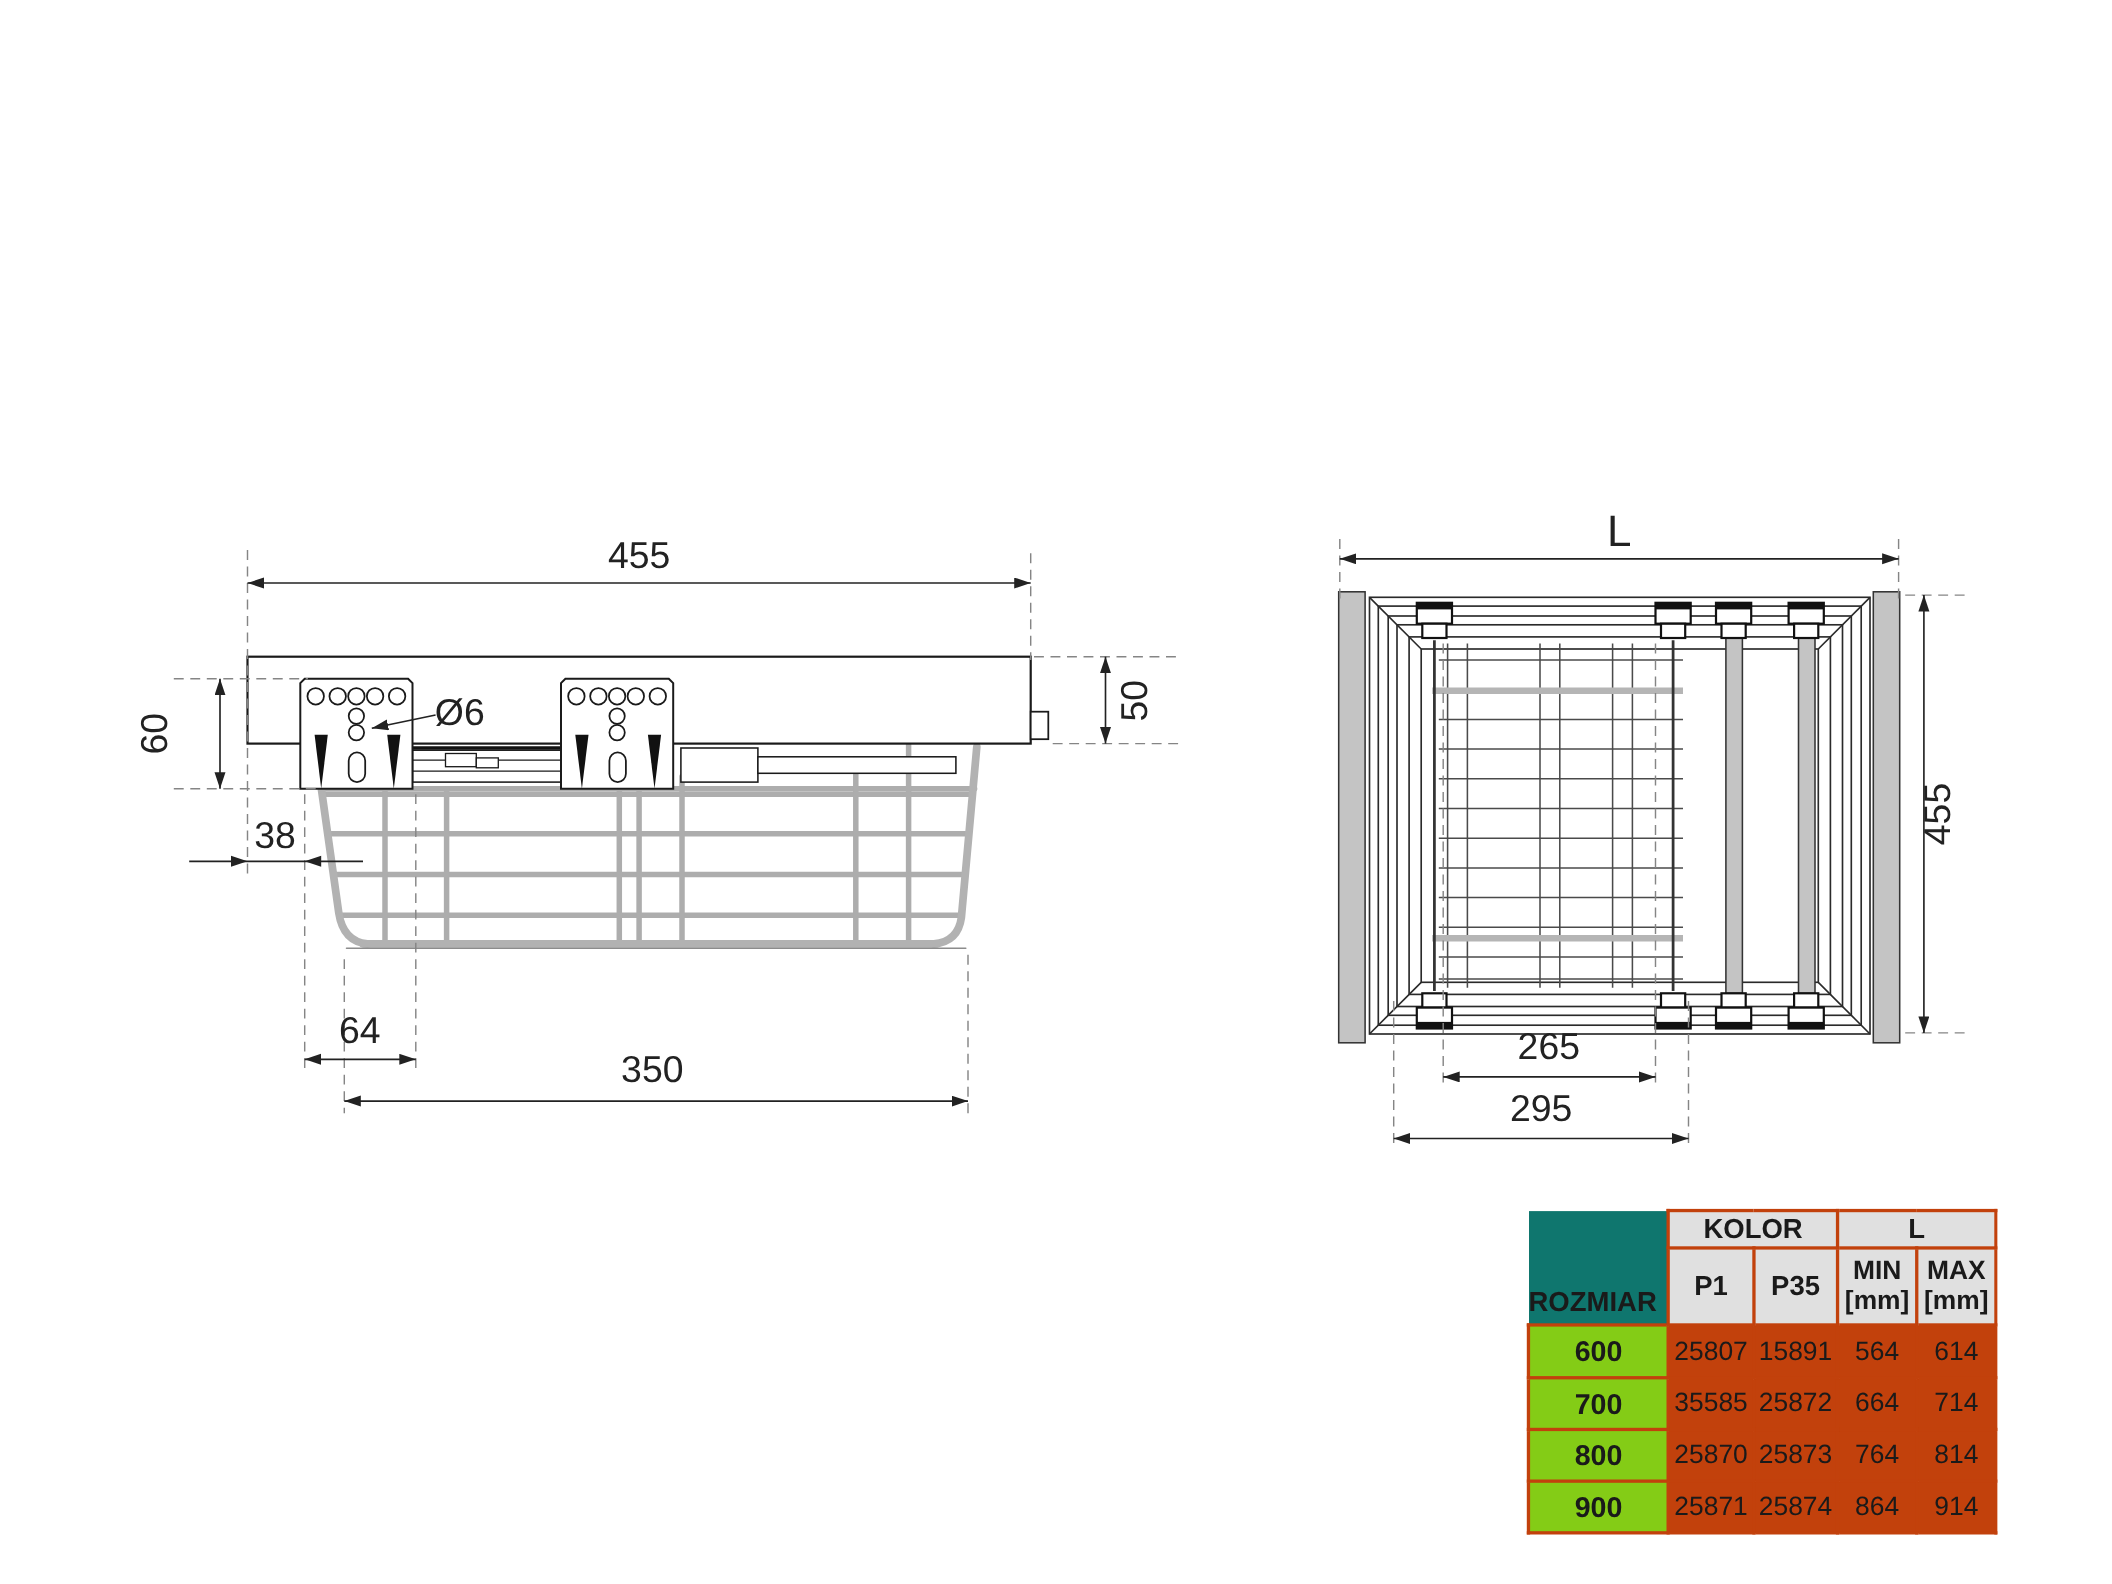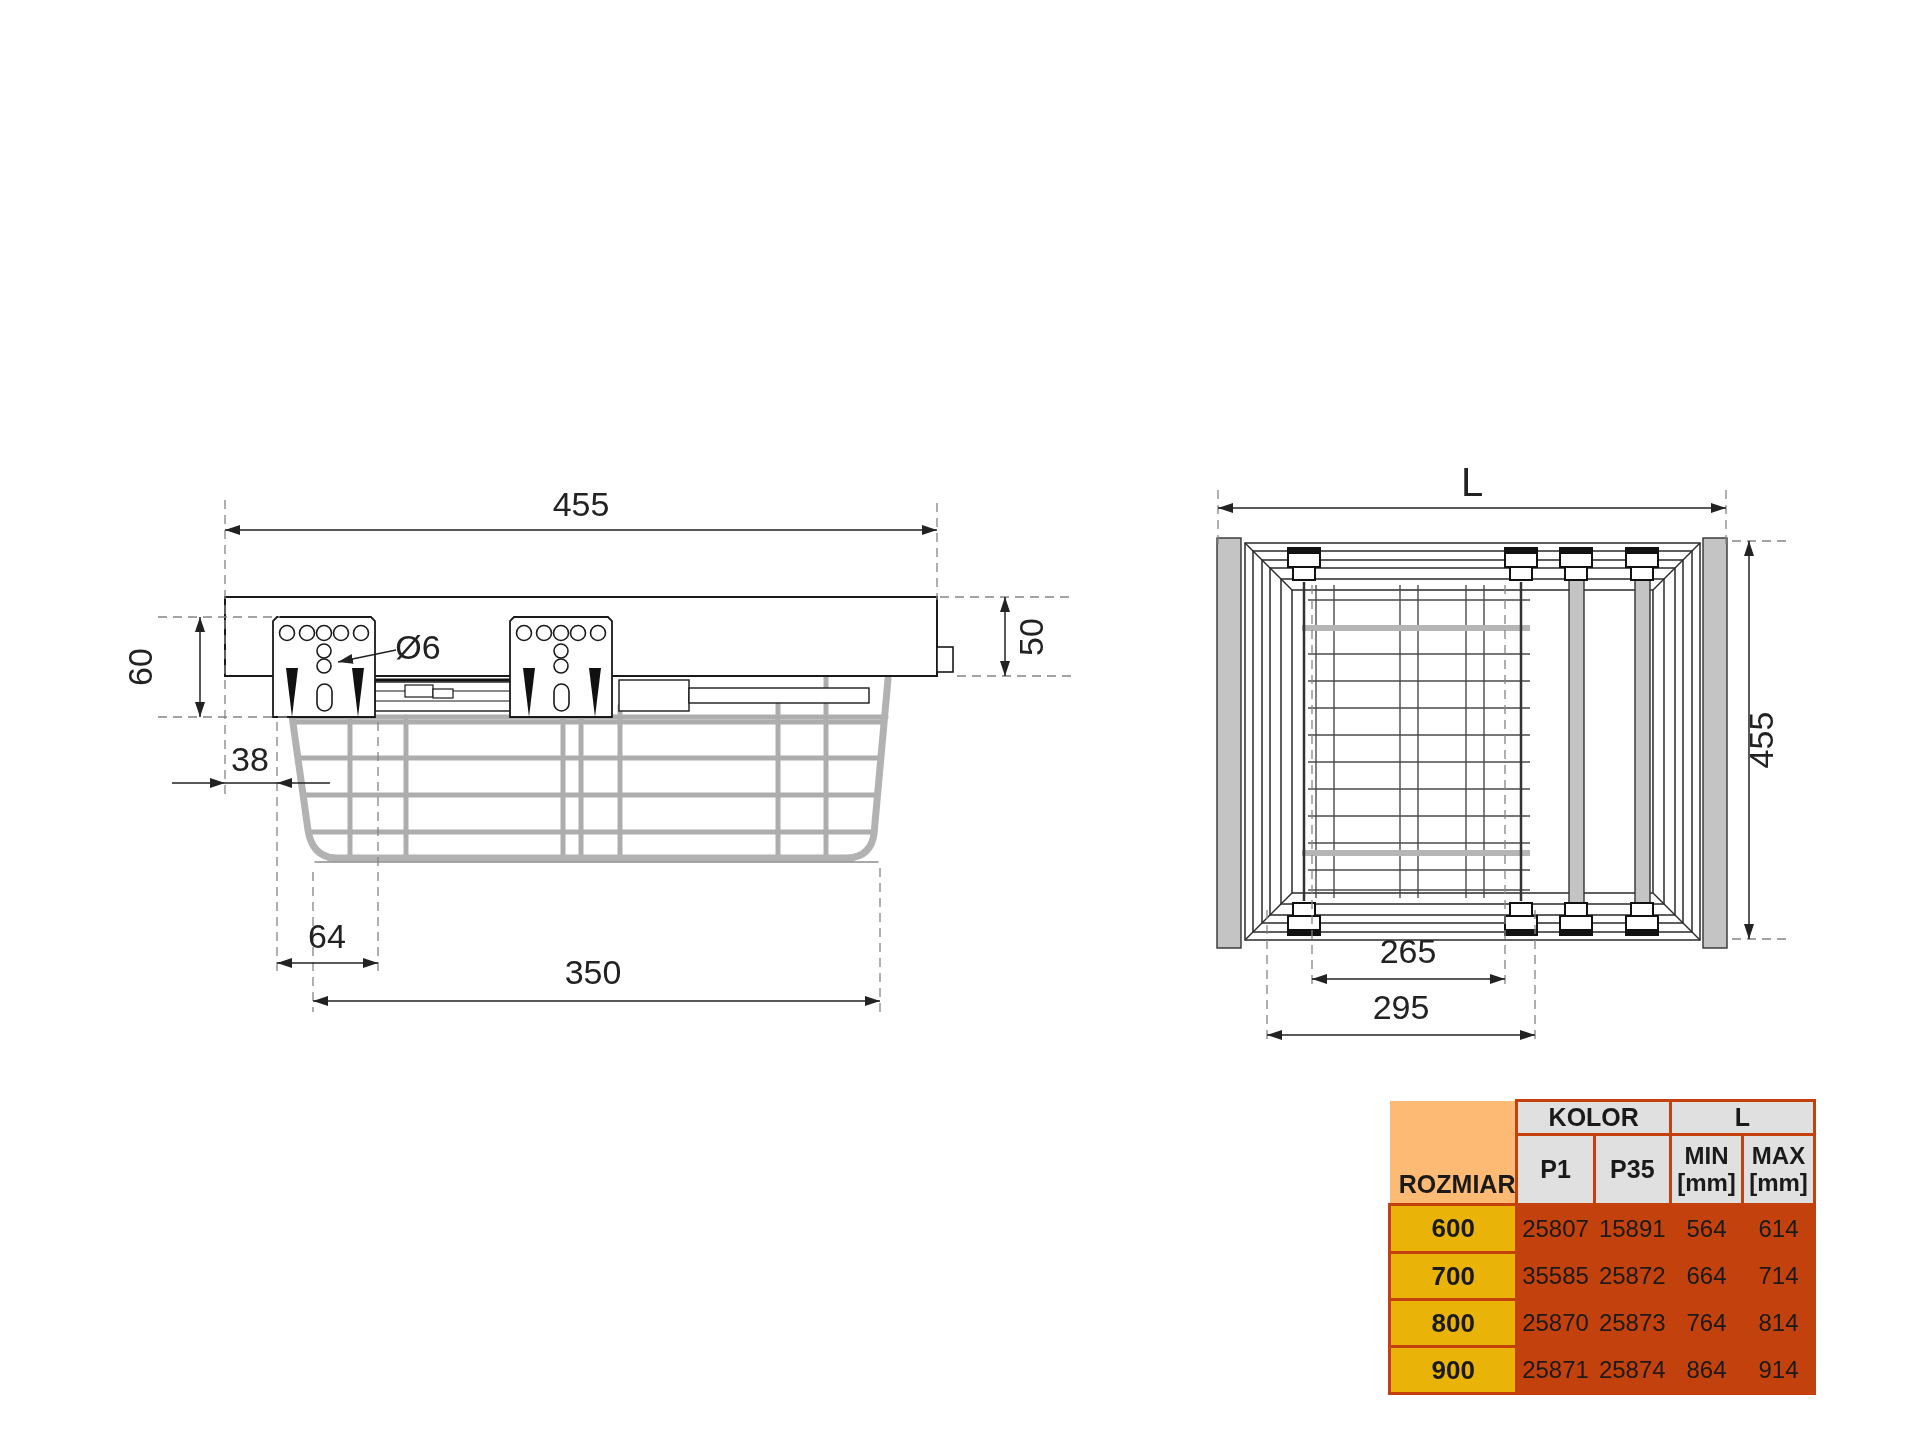--- a/index.html
+++ b/index.html
@@ -12,24 +12,24 @@
   .dash{stroke:#858585;stroke-width:1.3;fill:none;stroke-dasharray:9 6;}
   .edge{stroke:#1a1a1a;fill:#ffffff;}
   .wire{stroke:#adadad;stroke-width:5;fill:none;stroke-linecap:round;}
   .wireplan{stroke:#4a4a4a;stroke-width:1.4;fill:none;}
   .band{stroke:#b5b5b5;stroke-width:6;fill:none;}
   .frameln{stroke:#2a2a2a;stroke-width:1.5;fill:none;}
   .greyfill{fill:#c4c4c4;stroke:#333;stroke-width:1.4;}
 
   .spec-table{position:absolute;left:1388px;top:1099px;border-collapse:collapse;color:#1a1a1a;}
   .spec-table td{border:3px solid #c2410c;text-align:center;vertical-align:middle;padding:0;}
-  .spec-table td.blank{border:none;background:#fdba74;vertical-align:bottom;text-align:right;}
+  .spec-table td.blank{border:none;background:#0f766e;vertical-align:bottom;text-align:left;}
   .hdr{background:#e0e0e0;font-weight:bold;font-size:25px;}
   .hdr2{background:#e0e0e0;font-weight:bold;font-size:24px;line-height:1.1;}
-  .sizec{background:#eab308;font-weight:bold;font-size:26px;}
+  .sizec{background:#84cc16;font-weight:bold;font-size:26px;}
   .datac{background:#c2410c;font-size:24px;}
   .rozlbl{font-weight:bold;font-size:25px;padding-bottom:4px;}
 </style>
 </head>
 <body>
 
 <div class="page">
 
 <svg width="1920" height="1440" viewBox="0 0 1920 1440">
   <defs>

